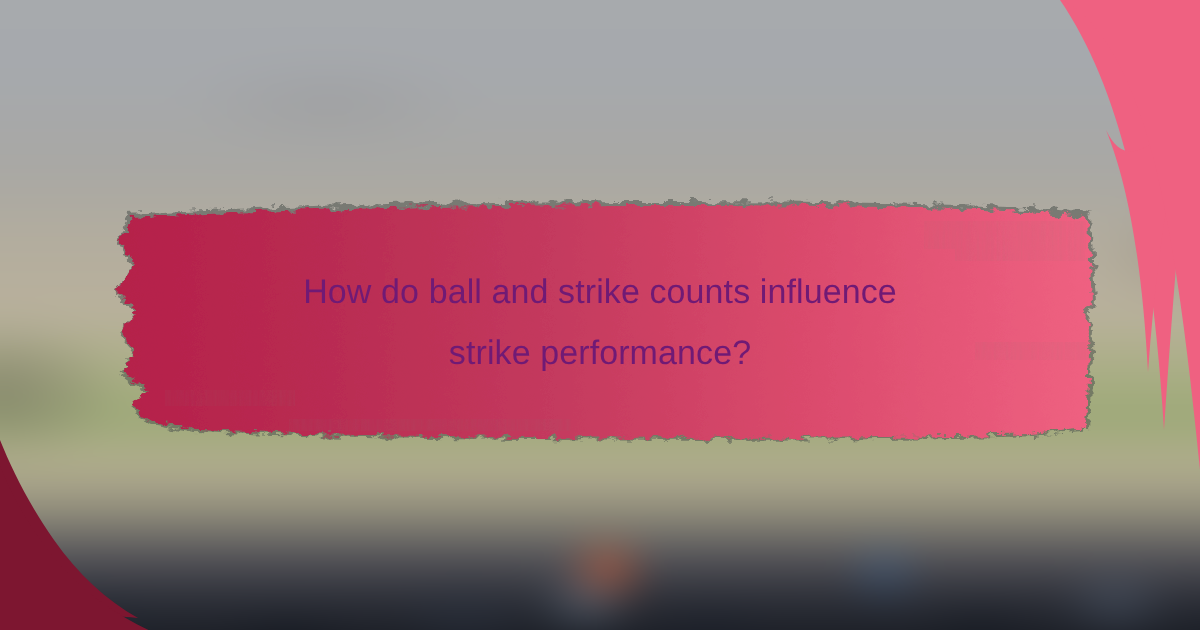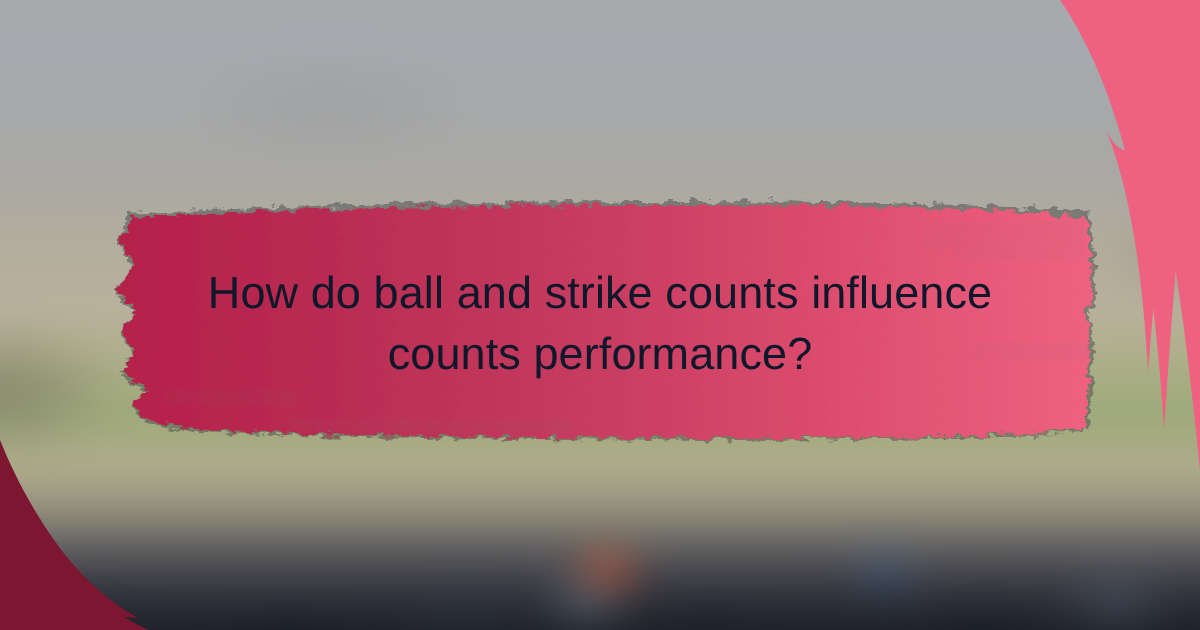--- a/index.html
+++ b/index.html
@@ -80,22 +80,22 @@
   .banner svg { display: block; width: 1200px; height: 630px; }
 
   
   .headline {
     position: absolute;
     z-index: 3;
     left: 160px;
     top: 262px;
     width: 880px;
     text-align: center;
-    color: #0f172a;
-    font-size: 45px;
+    color: #701a75;
+    font-size: 34px;
     line-height: 61px;
     font-weight: 400;
     letter-spacing: .1px;
     text-rendering: geometricPrecision;
   }
   .headline .line { display: block; white-space: nowrap; }
 </style>
 </head>
 <body>
 
@@ -176,16 +176,16 @@
         <rect x="960" y="250" width="120" height="10" filter="url(#streakNoise)"></rect>
         <rect x="980" y="344" width="110" height="14" filter="url(#streakNoise)"></rect>
         <rect x="170" y="392" width="120" height="12" filter="url(#streakNoise)"></rect>
         <rect x="300" y="420" width="260" height="10" filter="url(#streakNoise)"></rect>
       </g>
     </svg>
   </div>
 
   <div class="headline">
     <span class="line">How do ball and strike counts influence</span>
-    <span class="line">counts performance?</span>
+    <span class="line">strike performance?</span>
   </div>
 
 </div>
 
 </body></html>

